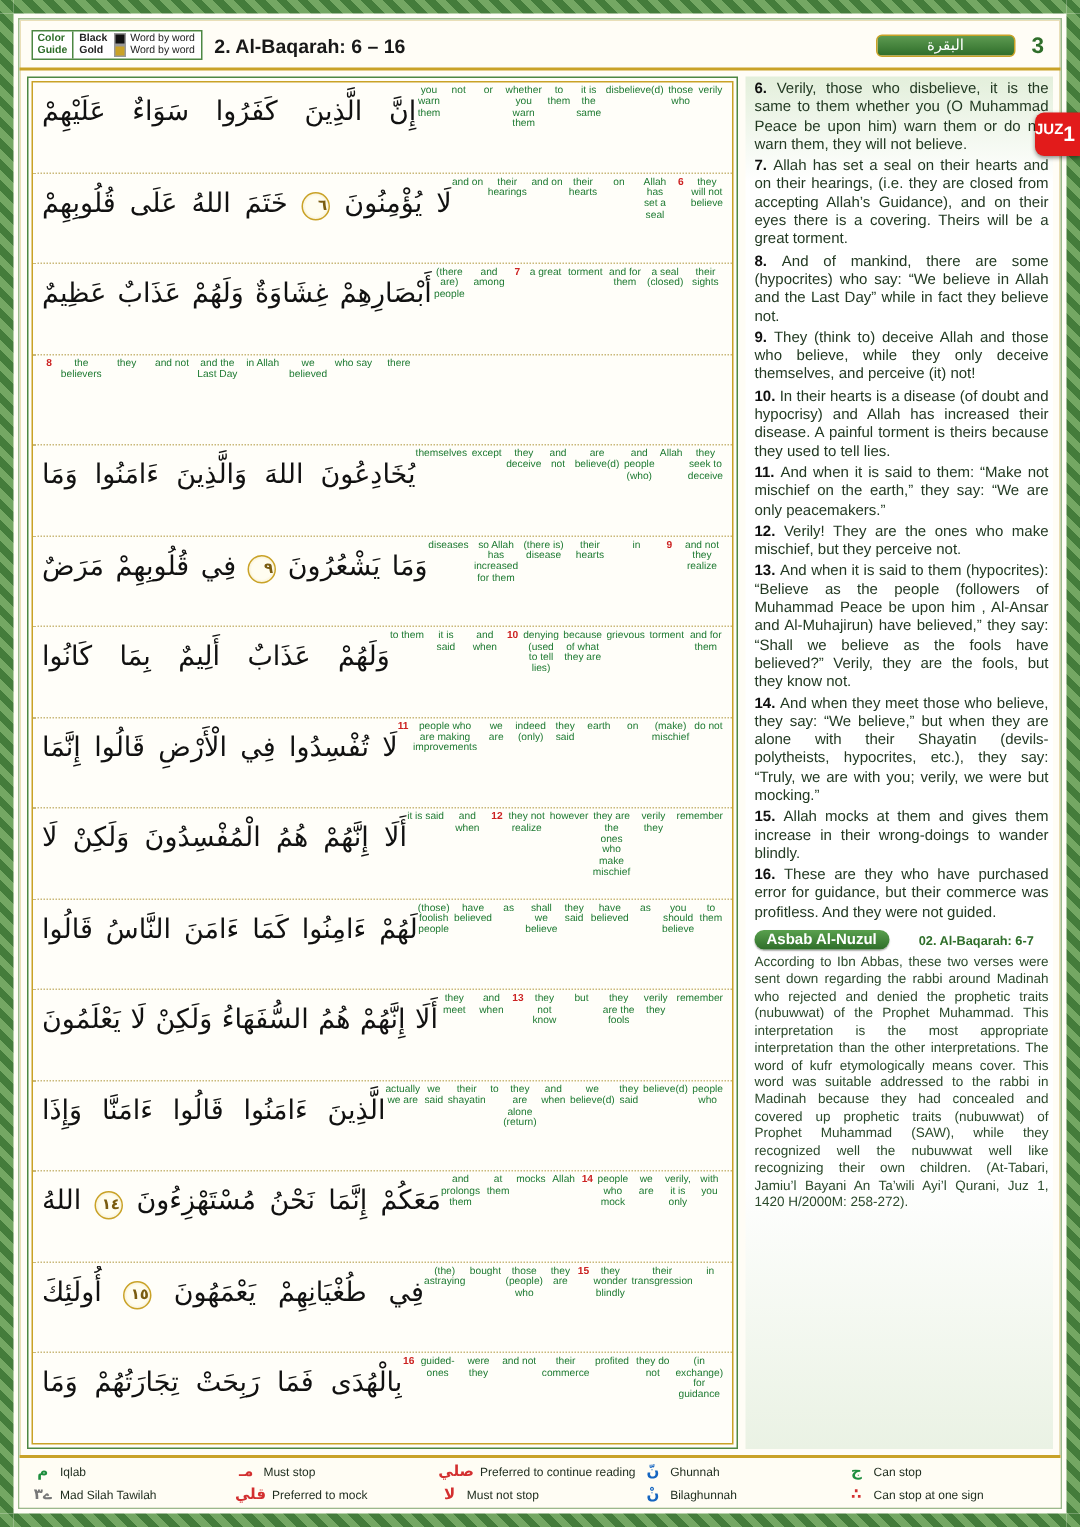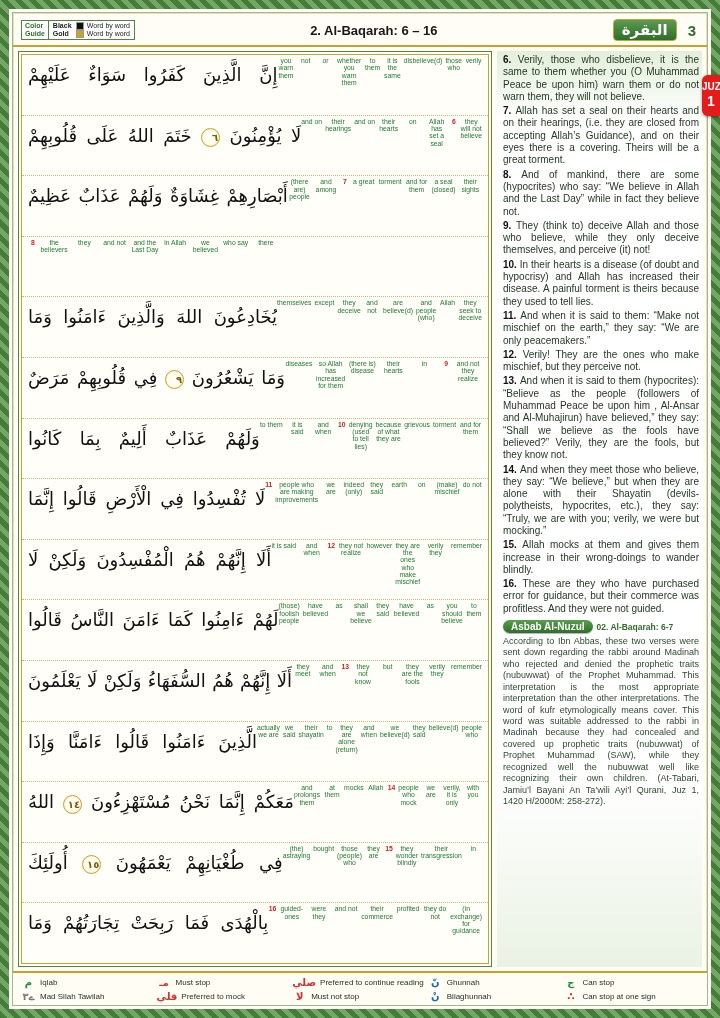--- a/index.html
+++ b/index.html
@@ -11,51 +11,51 @@
   }
   .content{position:absolute;inset:3px;border:1px solid #9bb98c;box-shadow:inset 0 0 0 1px #e9dfb8;display:flex;flex-direction:column;background:#fffdf6;}
   
   .topbar{height:30px;display:flex;align-items:center;gap:8px;padding:2px 8px 0 8px;border-bottom:2px solid #c9a227;}
   .color-guide{display:flex;align-items:stretch;border:1px solid #4d8743;background:#fff;font-size:7px;line-height:1.15;color:#222;}
   .cg-left{display:flex;flex-direction:column;justify-content:center;padding:1px 3px;border-right:1px solid #4d8743;font-weight:bold;color:#2f6e2a;}
   .cg-rows{display:flex;flex-direction:column;justify-content:center;}
   .cg-row{display:flex;align-items:center;gap:3px;padding:0 4px;}
   .cg-swatch{width:6px;height:6px;display:inline-block;border:0.5px solid #999;}
   .cg-name{font-weight:bold;width:20px;}
-  .title{flex:1;text-align:center;font-weight:bold;font-size:13px;color:#181818;}
-  .callig{background:linear-gradient(#5d9a51,#2f6e2a);color:#fff;border:1px solid #c9a227;border-radius:4px;padding:1px 8px;font-size:15px;font-weight:bold;font-family:"DejaVu Sans",sans-serif;}
+  .title{flex:1;font-weight:bold;font-size:13px;color:#181818;}
+  .callig{background:linear-gradient(#5d9a51,#2f6e2a);color:#fff;border:1px solid #c9a227;border-radius:4px;padding:1px 33px;font-size:10px;font-weight:normal;font-family:"DejaVu Sans",sans-serif;}
   .pagenum{font-size:15px;font-weight:bold;color:#2f6e2a;padding:0 3px;}
   
   .main{flex:1;display:flex;gap:5px;padding:4px 5px;min-height:0;}
   .quran-panel{flex:0 0 474px;border:1px solid #4d8743;padding:2px;background:#fffef9;box-sizing:border-box;min-height:0;}
   .quran-inner{height:100%;border:1px solid #c9a227;display:flex;flex-direction:column;box-sizing:border-box;}
   .ayah-line{flex:1;display:flex;flex-direction:row;justify-content:space-between;padding:2px 6px 2px;border-bottom:1px dotted #c9b87a;min-height:0;overflow:hidden;}
   .ayah-line:last-child{border-bottom:none;}
   .arabic{direction:rtl;font-family:"DejaVu Sans",sans-serif;font-size:18px;color:#111;line-height:36px;height:36px;overflow:hidden;text-align:justify;text-align-last:justify;}
   .ayah-num{display:inline-block;min-width:19px;height:19px;line-height:17px;border:1px solid #c9a227;border-radius:50%;background:radial-gradient(circle,#fffdf0 55%,#efdda6);color:#7a5c10;font-size:10px;font-weight:bold;text-align:center;vertical-align:0.05em;padding:0 1px;box-sizing:border-box;}
   .glosses{display:flex;direction:ltr;gap:3px;font-size:6.8px;color:#1e7a32;text-align:center;align-items:flex-start;min-height:15px;}
   .glosses span{flex:1 1 0;line-height:1.08;}
   .glosses .num{color:#cc2222;font-weight:bold;flex:0.35 1 0;}
   
   .translation-panel{flex:1;min-width:0;display:flex;flex-direction:column;background:linear-gradient(180deg,#e3efdb 0,#ffffff 70px,#ffffff 80%,#eaf2e4 100%);padding:3px 3px 3px 6px;box-sizing:border-box;overflow:hidden;}
   .verses{color:#233a23;font-size:10px;line-height:1.23;text-align:justify;}
   .verses p{margin:0 0 2px 0;}
   .verses b{color:#101010;}
   .asbab{margin-top:3px;}
-  .asbab-header{display:flex;align-items:center;gap:4px;}
+  .asbab-header{display:flex;align-items:center;gap:20px;}
   .asbab-pill{background:linear-gradient(#59a04e,#2f6e2a);color:#fff;font-weight:bold;font-size:10px;padding:1px 8px;border-radius:9px;white-space:nowrap;box-shadow:0 1px 1px rgba(0,0,0,.3);}
   .asbab-ref{font-size:8.5px;color:#2f6e2a;font-weight:bold;}
   .asbab-body{font-size:9px;line-height:1.27;color:#2b4a2b;text-align:justify;margin:3px 0 0 0;}
   
   .legend{border-top:2px solid #c9a227;padding:4px 8px 3px;display:flex;flex-direction:column;gap:3px;background:#fffdf4;}
   .legend-row{display:flex;}
   .legend-item{flex:1;display:flex;align-items:center;gap:4px;font-size:8px;color:#1d2b1d;}
   .legend-sym{font-family:"DejaVu Sans",sans-serif;font-size:10px;font-weight:bold;min-width:15px;text-align:center;}
   
-  .juz-badge{position:absolute;top:66px;right:-9px;width:18px;background:#e21b1b;color:#fff;text-align:center;font-weight:bold;border-radius:6px 0 0 6px;padding:6px 0 7px;display:flex;flex-direction:column;line-height:1.15;font-size:10px;box-shadow:0 1px 3px rgba(0,0,0,.45);}
+  .juz-badge{position:absolute;top:66px;right:-9px;width:30px;background:#e21b1b;color:#fff;text-align:center;font-weight:bold;border-radius:6px 0 0 6px;padding:6px 0 7px;display:flex;line-height:1.15;font-size:10px;box-shadow:0 1px 3px rgba(0,0,0,.45);}
   .juz-num{font-size:14px;}
 </style>
 </head>
 <body>
 
 <div class="page">
   <div class="content">
 
     <header class="topbar">
       <div class="color-guide">

